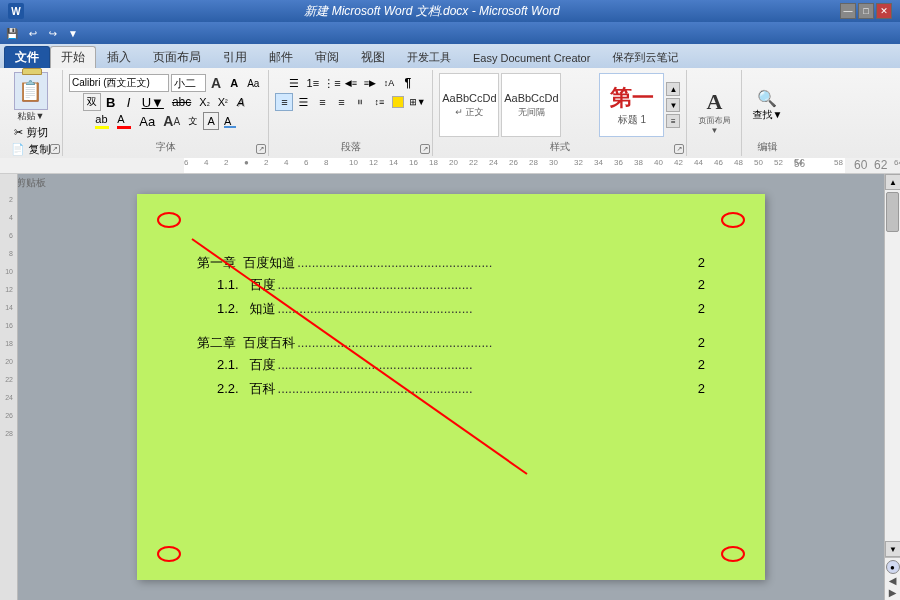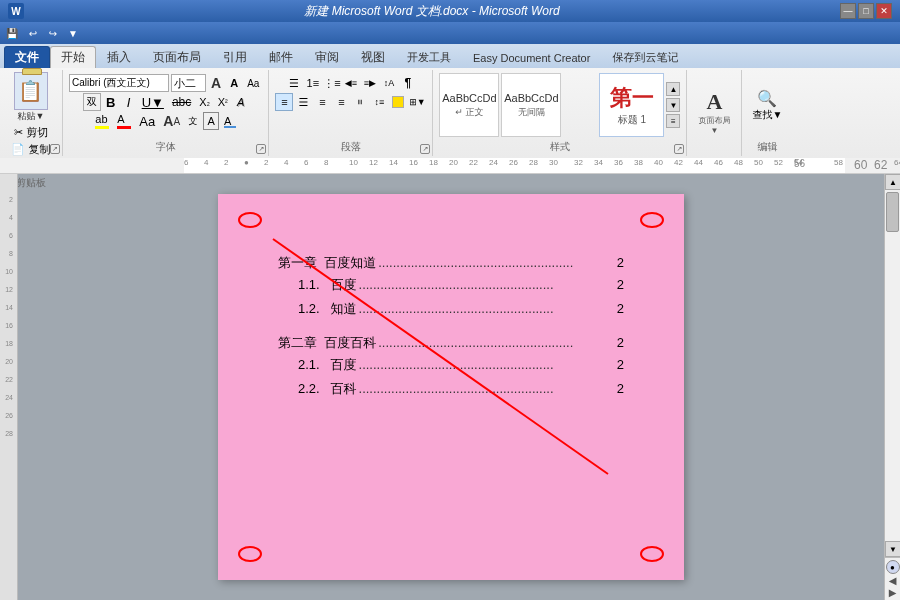--- a/index.html
+++ b/index.html
@@ -233,22 +233,22 @@
     
     #doc-canvas {
       flex: 1;
       overflow: hidden;
       display: flex;
       justify-content: center;
       padding: 20px 0;
       position: relative;
     }
     #document {
-      width: 466px;
-      background: #f9a8d4;
+      width: 628px;
+      background: #bef264;
       box-shadow: 2px 2px 8px rgba(0,0,0,0.3);
       padding: 50px 60px;
       position: relative;
       min-height: 360px;
     }
 
     
     .corner-mark {
       position: absolute;
       width: 24px; height: 16px;

